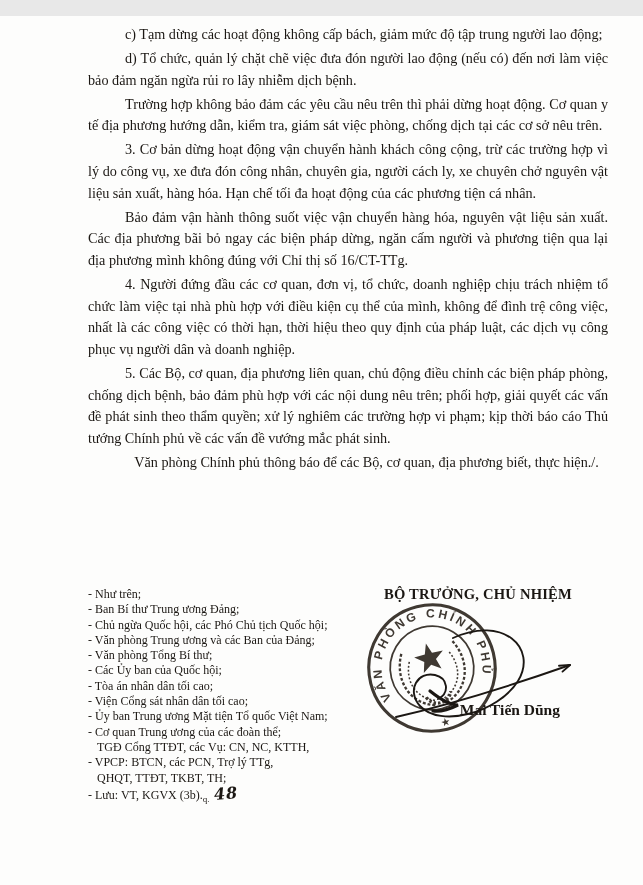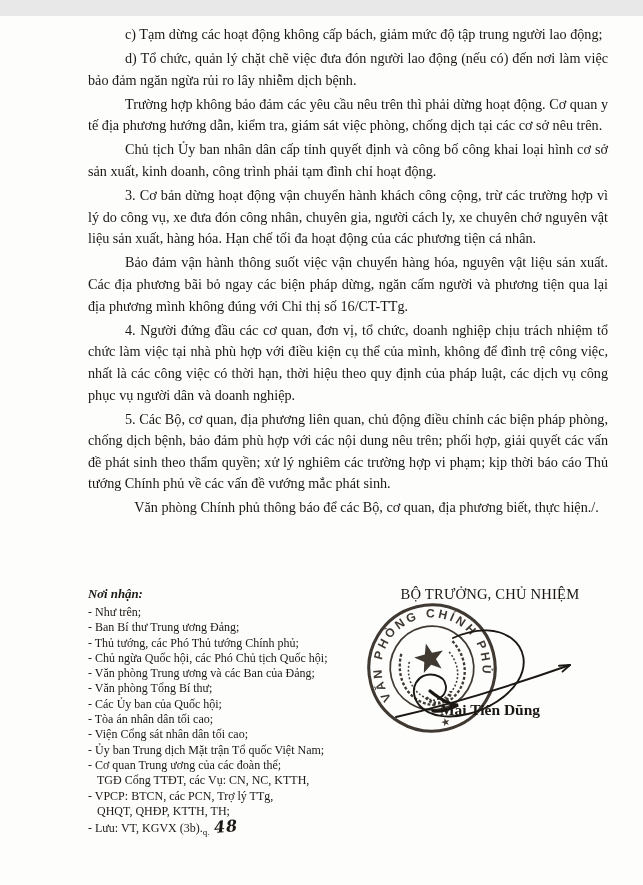--- a/index.html
+++ b/index.html
@@ -57,35 +57,35 @@
     font-weight: bold;
     font-size: 16px;
     margin-left: 5px;
     transform: rotate(-5deg);
     letter-spacing: 1px;
   }
 
   
   .sign-title {
     position: absolute;
-    left: 370px;
+    left: 358px;
     top: 570px;
     width: 240px;
     text-align: center;
-    font-weight: normal;
+    font-weight: bold;
     font-size: 14.6px;
     letter-spacing: 0.2px;
     z-index: 1;
   }
   .sign-name {
     position: absolute;
     left: 420px;
     top: 685px;
     width: 140px;
-    text-align: center;
+    text-align: right;
     font-weight: bold;
     font-size: 15.5px;
     z-index: 4;
   }
   .seal-wrap {
     position: absolute;
     left: 364px;
     top: 584px;
     width: 136px;
     height: 136px;
@@ -105,44 +105,41 @@
 </style>
 </head>
 <body>
 
 <div class="page">
 
   <div class="body-text">
     <p class="para">c) Tạm dừng các hoạt động không cấp bách, giảm mức độ tập trung người lao động;</p>
     <p class="para">d) Tổ chức, quản lý chặt chẽ việc đưa đón người lao động (nếu có) đến nơi làm việc bảo đảm ngăn ngừa rủi ro lây nhiễm dịch bệnh.</p>
     <p class="para">Trường hợp không bảo đảm các yêu cầu nêu trên thì phải dừng hoạt động. Cơ quan y tế địa phương hướng dẫn, kiểm tra, giám sát việc phòng, chống dịch tại các cơ sở nêu trên.</p>
-    <p class="para">Chủ tịch Ủy ban nhân dân cấp tỉnh quyết định và công bố công khai loại hình cơ sở sản xuất, kinh doanh, công trình phải tạm đình chỉ hoạt động.</p>
     <p class="para">3. Cơ bản dừng hoạt động vận chuyển hành khách công cộng, trừ các trường hợp vì lý do công vụ, xe đưa đón công nhân, chuyên gia, người cách ly, xe chuyên chở nguyên vật liệu sản xuất, hàng hóa. Hạn chế tối đa hoạt động của các phương tiện cá nhân.</p>
     <p class="para">Bảo đảm vận hành thông suốt việc vận chuyển hàng hóa, nguyên vật liệu sản xuất. Các địa phương bãi bỏ ngay các biện pháp dừng, ngăn cấm người và phương tiện qua lại địa phương mình không đúng với Chỉ thị số 16/CT-TTg.</p>
     <p class="para">4. Người đứng đầu các cơ quan, đơn vị, tổ chức, doanh nghiệp chịu trách nhiệm tổ chức làm việc tại nhà phù hợp với điều kiện cụ thể của mình, không để đình trệ công việc, nhất là các công việc có thời hạn, thời hiệu theo quy định của pháp luật, các dịch vụ công phục vụ người dân và doanh nghiệp.</p>
     <p class="para">5. Các Bộ, cơ quan, địa phương liên quan, chủ động điều chỉnh các biện pháp phòng, chống dịch bệnh, bảo đảm phù hợp với các nội dung nêu trên; phối hợp, giải quyết các vấn đề phát sinh theo thẩm quyền; xử lý nghiêm các trường hợp vi phạm; kịp thời báo cáo Thủ tướng Chính phủ về các vấn đề vướng mắc phát sinh.</p>
     <p class="para single-line">Văn phòng Chính phủ thông báo để các Bộ, cơ quan, địa phương biết, thực hiện./.</p>
   </div>
 
   <div class="recipients">
-    <div class="recipients-heading">Nơi nhận:</div>
     <div class="recipient-line">- Như trên;</div>
     <div class="recipient-line">- Ban Bí thư Trung ương Đảng;</div>
-    <div class="recipient-line">- Thủ tướng, các Phó Thủ tướng Chính phủ;</div>
     <div class="recipient-line">- Chủ ngừa Quốc hội, các Phó Chủ tịch Quốc hội;</div>
     <div class="recipient-line">- Văn phòng Trung ương và các Ban của Đảng;</div>
     <div class="recipient-line">- Văn phòng Tổng Bí thư;</div>
     <div class="recipient-line">- Các Ủy ban của Quốc hội;</div>
     <div class="recipient-line">- Tòa án nhân dân tối cao;</div>
     <div class="recipient-line">- Viện Cổng sát nhân dân tối cao;</div>
-    <div class="recipient-line">- Ủy ban Trung dịch Mặt trận Tổ quốc Việt Nam;</div>
+    <div class="recipient-line">- Ủy ban Trung ương Mặt tiện Tổ quốc Việt Nam;</div>
     <div class="recipient-line">- Cơ quan Trung ương của các đoàn thể;</div>
     <div class="recipient-line cont">TGĐ Cổng TTĐT, các Vụ: CN, NC, KTTH,</div>
     <div class="recipient-line">- VPCP: BTCN, các PCN, Trợ lý TTg,</div>
-    <div class="recipient-line cont">QHQT, QHĐP, KTTH, TH;</div>
+    <div class="recipient-line cont">QHQT, TTĐT, TKBT, TH;</div>
     <div class="recipient-line">
       <span>- Lưu: VT, KGVX (3b).</span><span class="luu-sub">q.</span><span class="handwritten">48</span>
     </div>
   </div>
 
   <div class="sign-title">BỘ TRƯỞNG, CHỦ NHIỆM</div>
 
   <div class="seal-wrap">
     <svg width="136" height="136" viewBox="-70 -70 140 140">
       <g transform="rotate(-14)" stroke="currentColor" fill="none">

